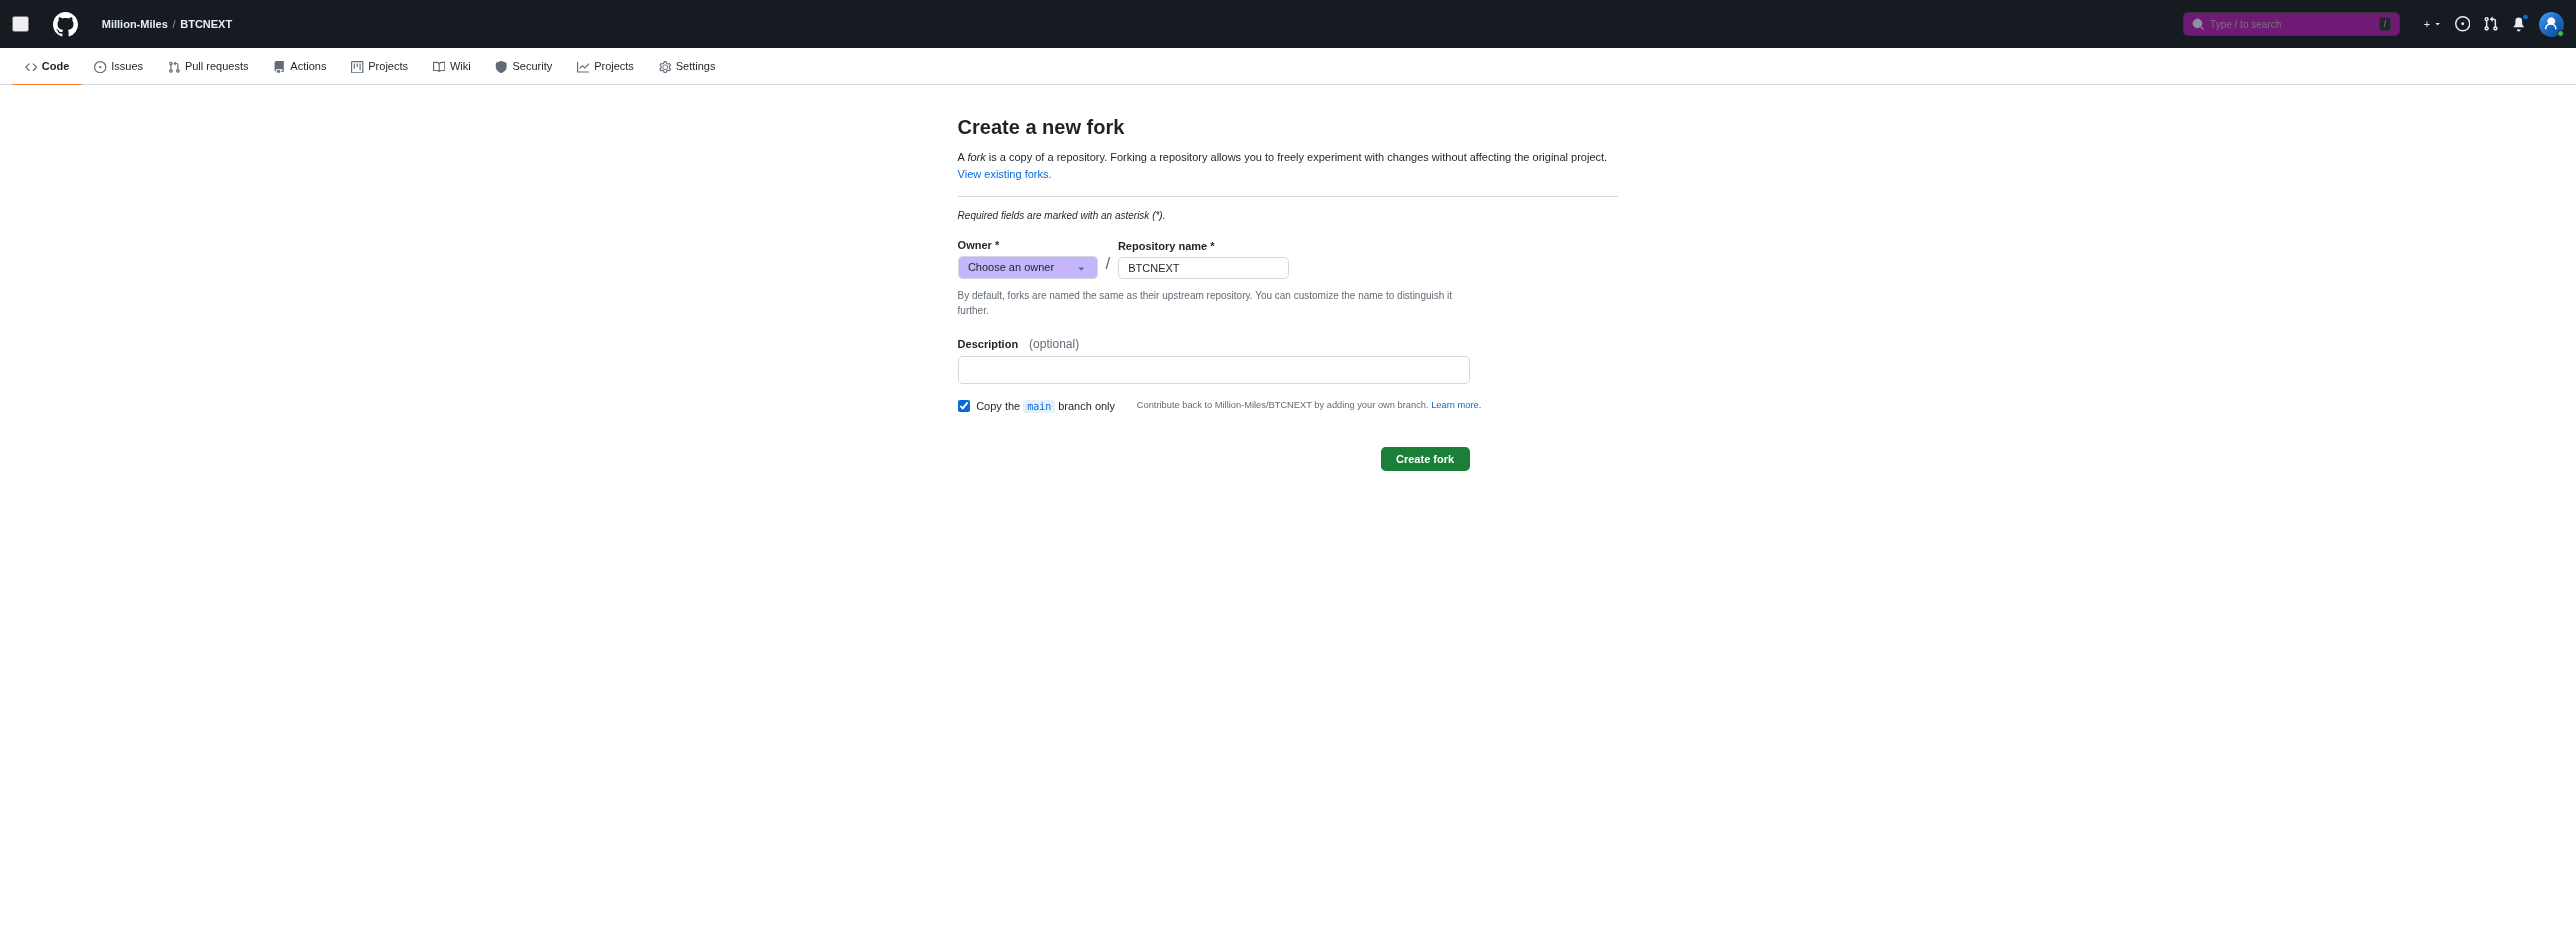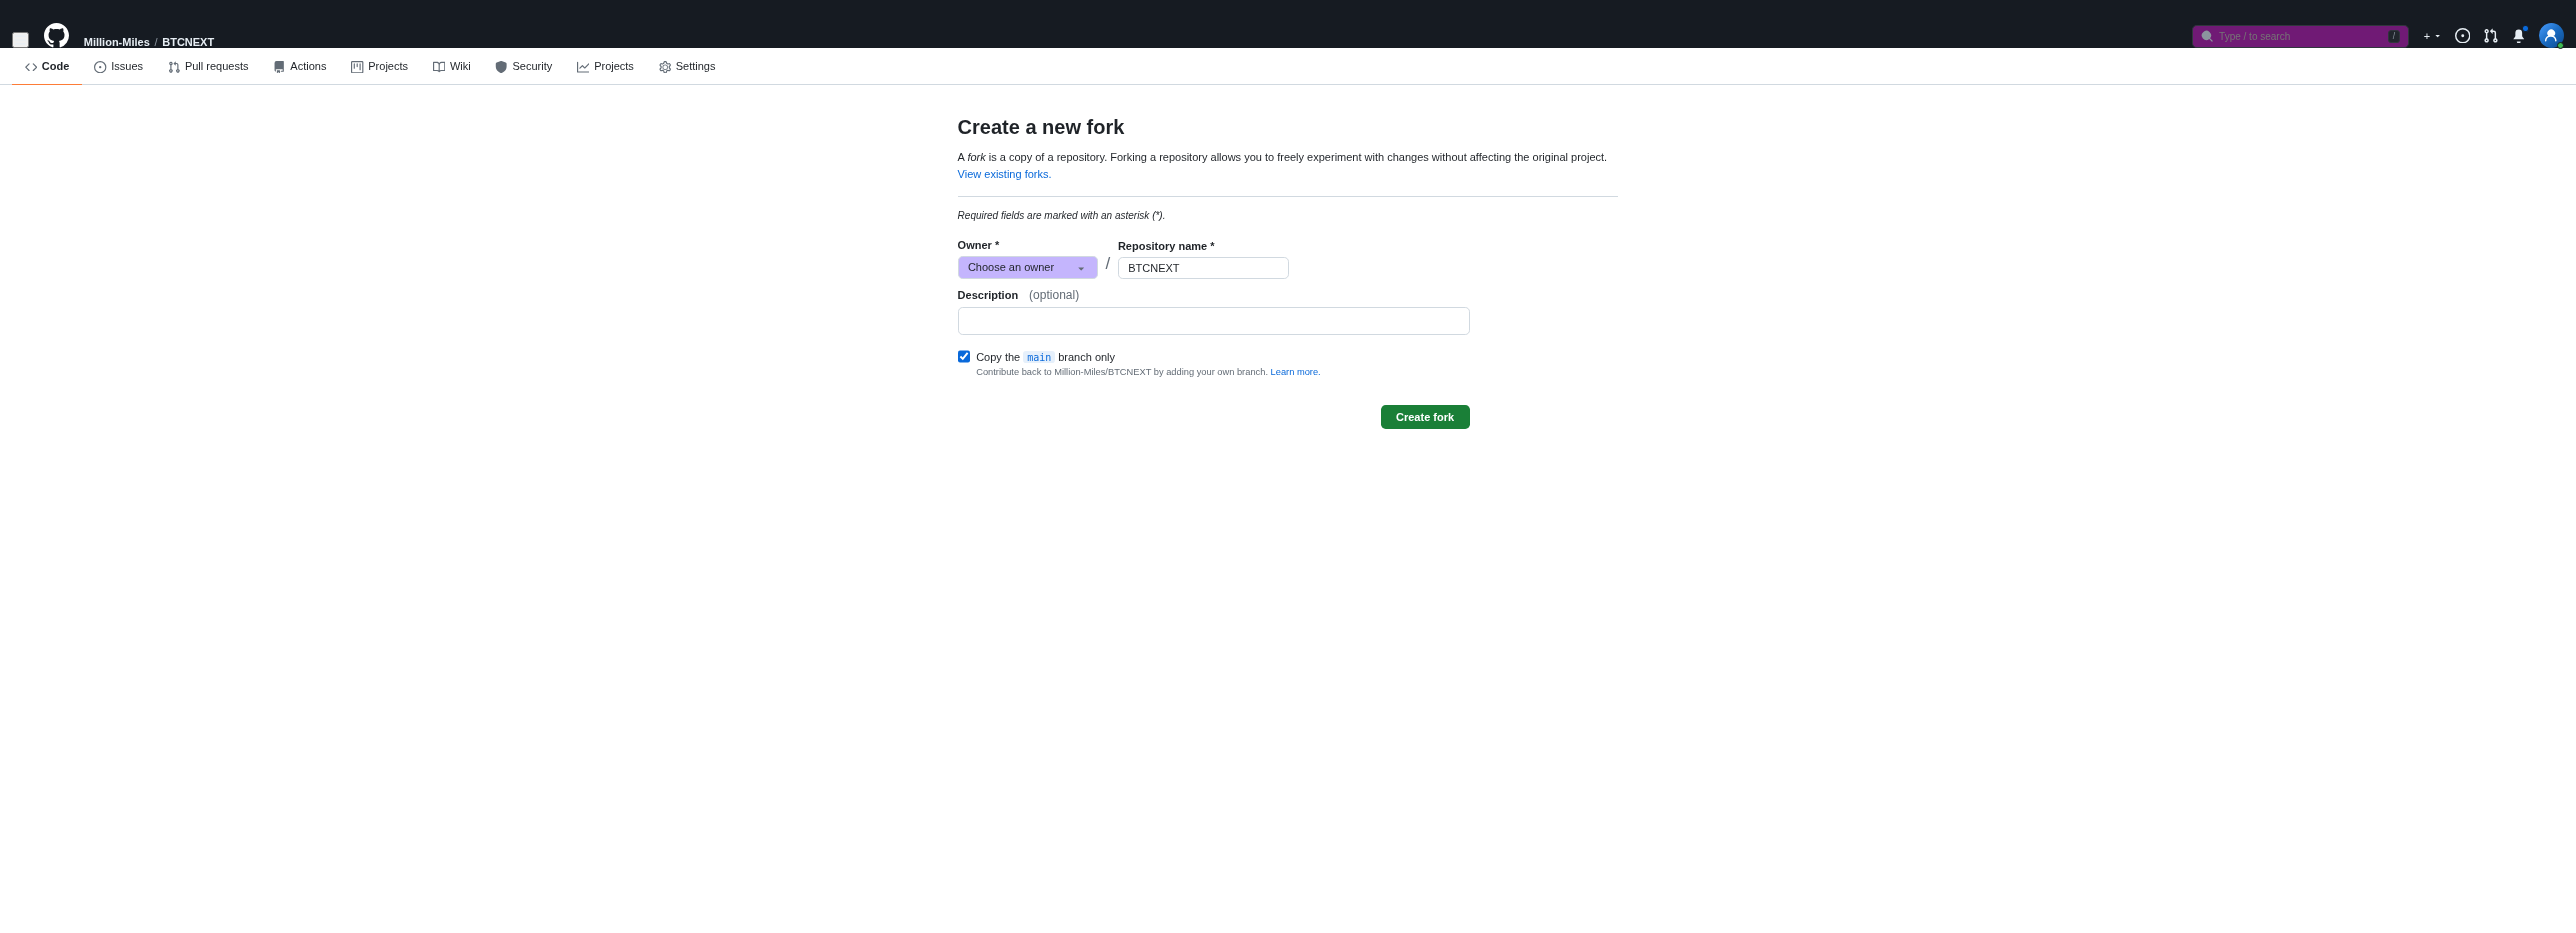--- a/index.html
+++ b/index.html
@@ -6,26 +6,26 @@
     body {
       font-family: -apple-system, BlinkMacSystemFont, "Segoe UI", Helvetica, Arial, sans-serif;
       font-size: 11px;
       color: #1f2328;
       background: #ffffff;
     }
 
     
     .header {
       display: flex;
-      align-items: flex-end;
+      align-items: center;
       padding: 0 12.4px;
       height: 48px;
       background: #161b22;
       color: #e6edf3;
-      gap: 15px;
+      gap: 24px;
       position: sticky;
       top: 0;
       z-index: 100;
     }
     .header-hamburger {
       cursor: pointer;
       color: #e6edf3;
       font-size: 15.5px;
       display: flex;
       align-items: center;
@@ -289,23 +289,23 @@
       border-radius: 4.7px;
       background: #ffffff;
       font-size: 11px;
       color: #1f2328;
       height: 28px;
       outline: none;
     }
 
     .checkbox-section {
       display: flex;
-      flex-direction: column;
+      flex-direction: row;
       gap: 3.1px;
-      margin-bottom: 25px;
+      margin-bottom: 34px;
     }
     .checkbox-row {
       display: flex;
       align-items: center;
       gap: 6.2px;
     }
     .checkbox-row input[type="checkbox"] {
       width: 12.4px;
       height: 12.4px;
       accent-color: #0969da;
@@ -535,20 +535,21 @@
     </div>
 
     <span class="slash-sep">/</span>
 
     <div class="form-group">
       <label>Repository name *</label>
       <input type="text" class="repo-name-input" value="BTCNEXT" style="">
     </div>
   </div>
 
+  <p class="form-help">By default, forks are named the same as their upstream repository. You can customize the name to distinguish it further.</p>
 
   <div class="form-section">
     <div class="description-label">
       <span>Description</span>
       <span class="optional-tag">(optional)</span>
     </div>
     <input type="text" class="description-input" style="">
   </div>
 
   <div class="checkbox-section">

